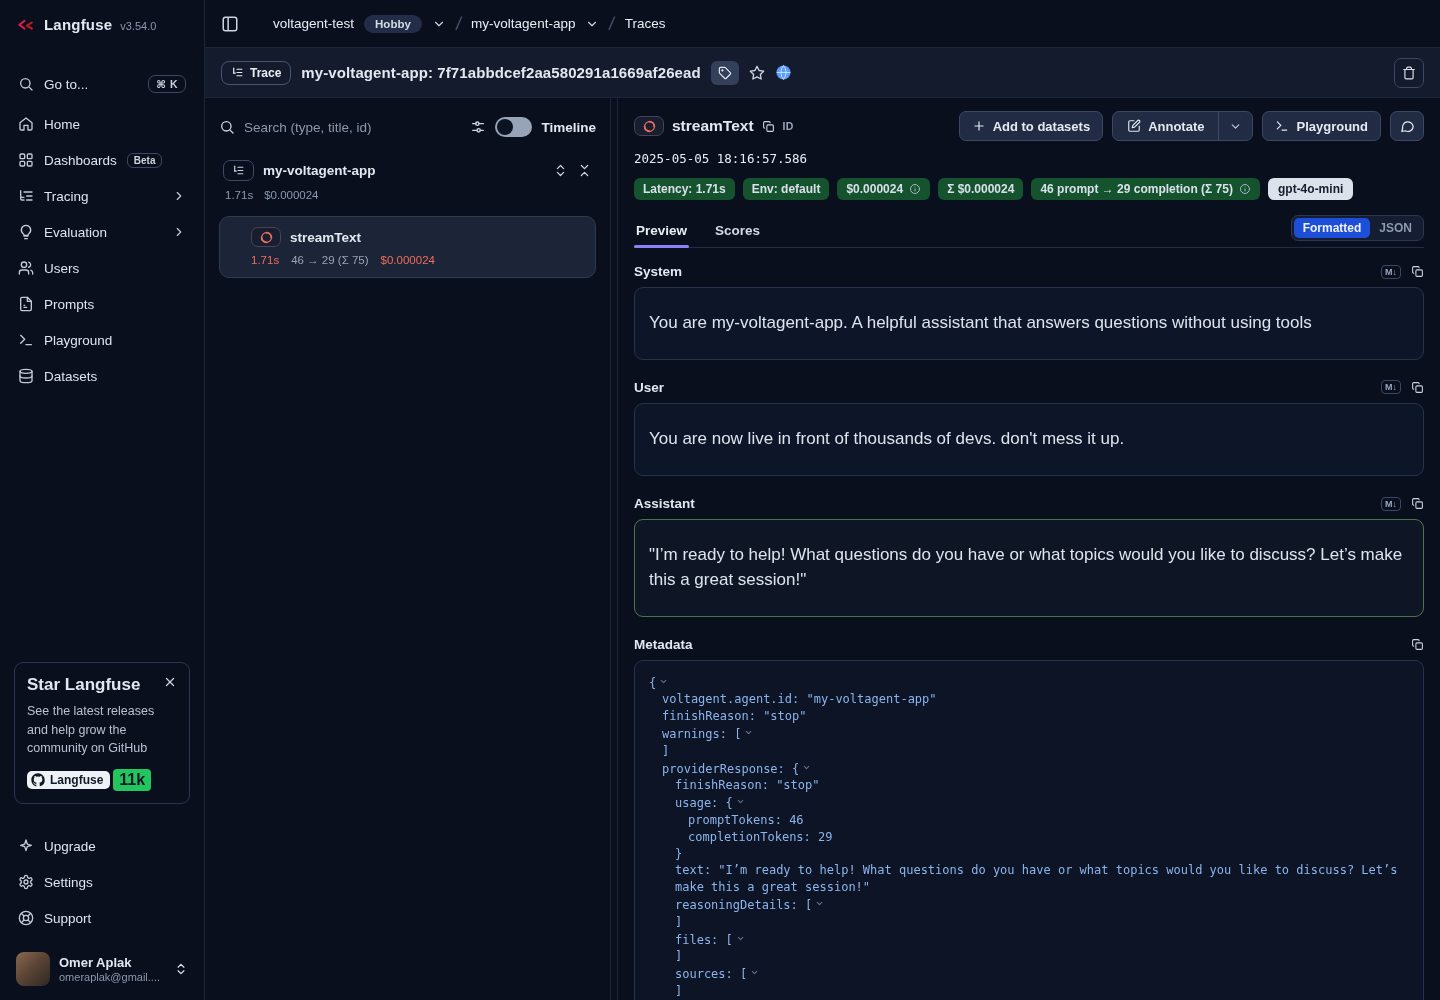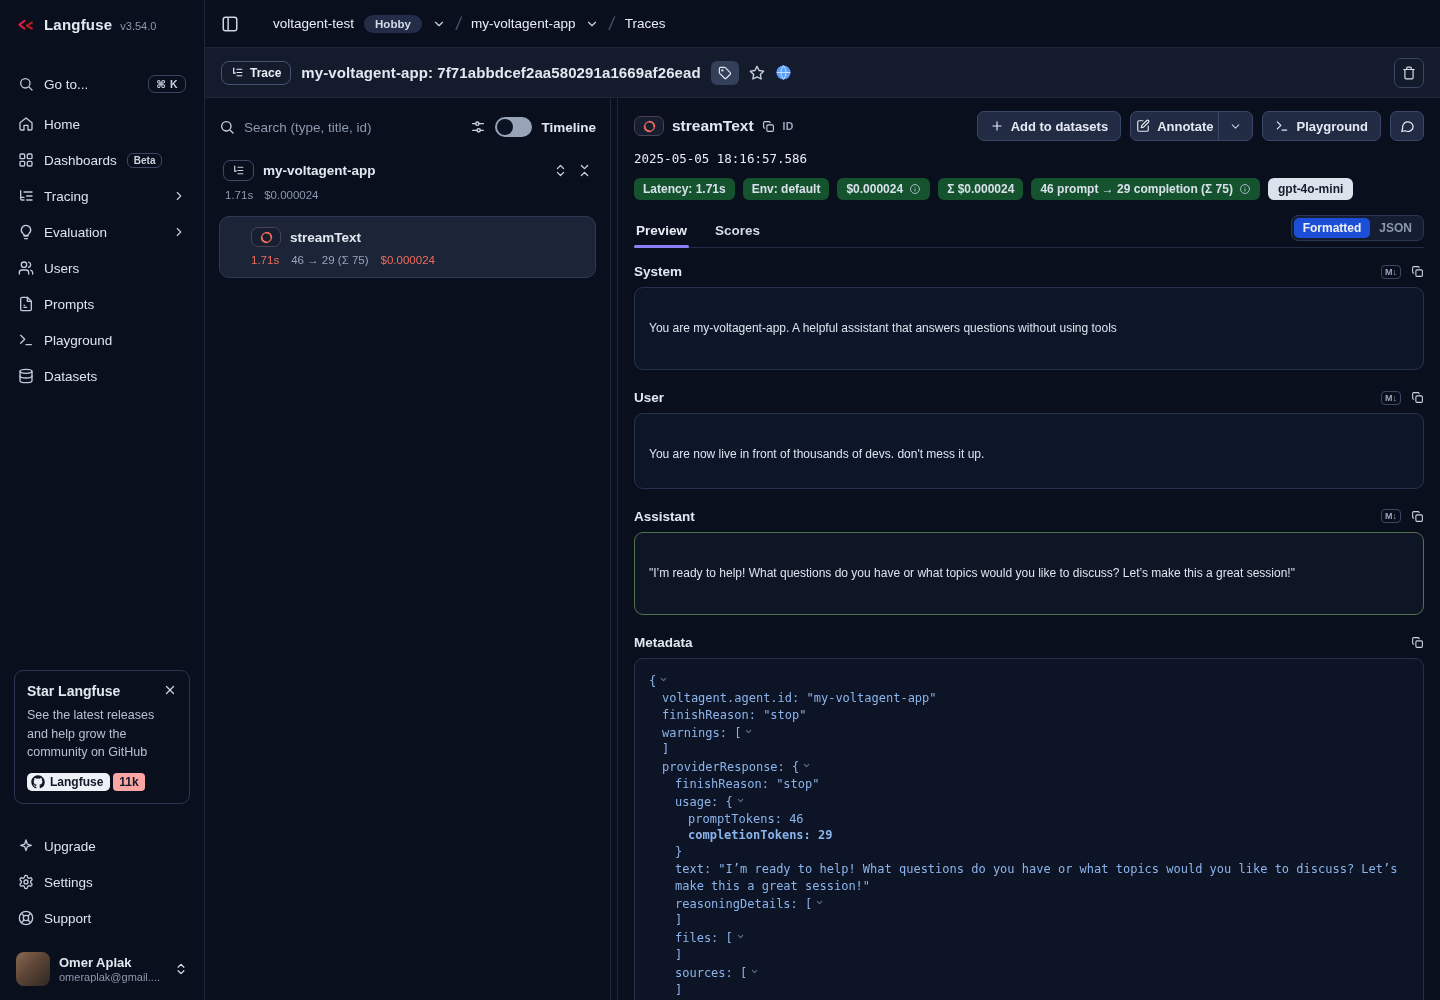--- a/index.html
+++ b/index.html
@@ -21,26 +21,26 @@
   .nav-item { display:flex; align-items:center; gap:10px; height:36px; padding:0 6px; border-radius:7px; color:#dde4ee; font-weight:500; cursor:pointer; }
   .nav-item .nav-ic { color:#c2cbd9; display:flex; }
   .nav-label { flex:0 0 auto; }
   .nav-spacer { flex:1; }
   .kbd { border:1px solid #3b4865; border-radius:7px; font-size:10.5px; padding:2px 7px; color:#c8d1df; font-weight:600; letter-spacing:.5px; }
   .beta-badge { border:1px solid #3b4865; border-radius:6px; font-size:10px; padding:1px 6px; color:#cbd5e1; font-weight:600; }
   .goto { margin-bottom:4px; }
   .sb-flex { flex:1; }
 
   .star-card { border:1px solid #2a3650; border-radius:9px; padding:12px; margin:0 2px 24px; position:relative; }
-  .star-card h4 { font-size:14px; font-weight:700; margin-bottom:7px; }
+  .star-card h4 { font-size:17px; font-weight:700; margin-bottom:7px; }
   .star-card p { font-size:12.5px; line-height:1.5; color:#b7c1d1; margin-bottom:11px; }
   .star-close { position:absolute; top:12px; right:12px; color:#cbd5e1; cursor:pointer; }
   .gh-row { display:flex; align-items:center; gap:3px; }
   .gh-chip { display:flex; align-items:center; gap:5px; background:#eef1f5; color:#111827; border-radius:5px; padding:2px 7px 2px 4px; font-size:12px; font-weight:700; }
-  .gh-count { background:#fca5a5; color:#111827; border-radius:4px; padding:2px 6px; font-size:12px; font-weight:700; }
+  .gh-count { background:#22c55e; color:#111827; border-radius:4px; padding:2px 6px; font-size:16px; font-weight:700; }
   .user-row { display:flex; align-items:center; gap:9px; padding:6px 4px 2px; margin-top:10px; cursor:pointer; }
   .avatar { width:34px; height:34px; border-radius:8px; background:linear-gradient(135deg,#8a6a4f 0%,#5d4536 45%,#2e2723 100%); flex:0 0 auto; }
   .user-meta { flex:1; min-width:0; }
   .user-name { font-size:13px; font-weight:700; line-height:1.25; }
   .user-email { font-size:11px; color:#8b98ad; white-space:nowrap; overflow:hidden; }
 
   
   .main { flex:1; display:flex; flex-direction:column; min-width:0; }
   .topbar { height:48px; flex:0 0 48px; display:flex; align-items:center; gap:10px; padding:0 16px; border-bottom:1px solid #1d2638; }
   .crumb { font-size:13.5px; font-weight:500; color:#e8edf4; }
@@ -79,21 +79,21 @@
   .gen-badge { border:1px solid #4a4252; border-radius:7px; width:30px; height:20px; display:flex; align-items:center; justify-content:center; background:#171e30; flex:0 0 auto; }
 
   
   .details { flex:1; min-width:0; padding:13px 16px 0; overflow:hidden; }
   .det-head { display:flex; align-items:center; gap:8px; }
   .det-title { font-size:15.5px; font-weight:700; }
   .id-label { font-size:10.5px; font-weight:700; color:#9aa7bc; letter-spacing:.3px; }
   .head-actions { flex:1; display:flex; justify-content:flex-end; gap:9px; }
   .btn { height:30px; display:inline-flex; align-items:center; gap:7px; padding:0 12px; background:#212b43; border:1px solid #3b4865; border-radius:7px; font-size:13px; font-weight:600; color:#e5eaf2; cursor:pointer; }
   .btn-split { display:inline-flex; height:30px; background:#212b43; border:1px solid #3b4865; border-radius:7px; overflow:hidden; }
-  .btn-split .seg { display:inline-flex; align-items:center; gap:7px; padding:0 5px; font-size:13px; font-weight:600; cursor:pointer; }
+  .btn-split .seg { display:inline-flex; align-items:center; gap:7px; padding:0 14px; font-size:13px; font-weight:600; cursor:pointer; }
   .btn-split .seg.caret { border-left:1px solid #3b4865; padding:0 10px; color:#c3cddd; }
   .btn-icon { width:34px; height:30px; display:inline-flex; align-items:center; justify-content:center; background:#212b43; border:1px solid #3b4865; border-radius:7px; color:#e5eaf2; cursor:pointer; }
   .timestamp { font-family:"DejaVu Sans Mono","Liberation Mono",monospace; font-size:12.5px; margin:10px 0 12px; color:#e8edf4; }
   .badge-row { display:flex; align-items:center; gap:8px; margin-bottom:15px; flex-wrap:nowrap; }
   .badge { display:inline-flex; align-items:center; gap:6px; background:#14532d; border-radius:6px; padding:4px 9px; font-size:12px; font-weight:600; color:#d9e0eb; white-space:nowrap; }
   .badge .inf { color:#aab6c8; display:flex; }
   .badge-model { background:#dbe2ec; color:#151c2c; border-radius:6px; padding:4px 10px; font-size:12px; font-weight:600; }
   .tabs-row { display:flex; align-items:center; border-bottom:1px solid #222d44; margin-bottom:16px; position:relative; }
   .tab { padding:7px 2px 9px; margin-right:24px; font-size:13.5px; font-weight:600; cursor:pointer; position:relative; color:#e8edf4; }
   .tab.active::after { content:""; position:absolute; left:0; right:0; bottom:-1px; height:3px; background:#8d80f6; border-radius:2px; }
@@ -101,21 +101,21 @@
   .fmt-toggle { margin-left:auto; display:flex; align-items:center; background:#141d31; border:1px solid #2b3752; border-radius:7px; padding:2px; margin-bottom:6px; }
   .fmt-seg { font-size:12px; font-weight:600; padding:3px 9px; border-radius:5px; cursor:pointer; }
   .fmt-seg.on { background:#1d4ed8; color:#eef1f6; }
   .fmt-seg.off { color:#8b98ad; }
 
   .io-section { margin-bottom:20px; }
   .io-head { display:flex; align-items:center; margin-bottom:8px; }
   .io-title { font-size:13.5px; font-weight:700; }
   .io-icons { margin-left:auto; display:flex; align-items:center; gap:10px; color:#9aa7bc; }
   .md-badge { border:1px solid #3b4865; border-radius:4px; font-size:9px; font-weight:700; padding:1px 3px; color:#9aa7bc; letter-spacing:0; cursor:pointer; }
-  .io-box { background:#0d1528; border:1px solid #26324c; border-radius:9px; padding:32px 14px; font-size:12px; line-height:1.45; color:#dde4ee; }
+  .io-box { background:#0d1528; border:1px solid #26324c; border-radius:9px; padding:23px 14px; font-size:17px; line-height:1.45; color:#dde4ee; }
   .io-box.assistant { border-color:#53714f; background:#0e1626; }
   .meta-box { background:#0c1425; border:1px solid #26324c; border-radius:9px; padding:13px 14px; height:480px; }
   .jline { font-family:"DejaVu Sans Mono","Liberation Mono",monospace; font-size:12px; line-height:16.8px; color:#8cb4ec; white-space:pre-wrap; }
   .jline .chev { display:inline-block; vertical-align:1px; margin-left:3px; color:#5d7190; }
 </style>
 </head>
 <body>
 
 <div class="app">
 
@@ -632,21 +632,21 @@
                     </svg></span></div>
                 <div class="jline" style="padding-left: 13px;"><span>]</span></div>
                 <div class="jline" style="padding-left: 13px;"><span>providerResponse: {</span><span class="chev"><svg class="ic" width="9" height="9" viewBox="0 0 24 24" fill="none" stroke="currentColor" stroke-width="3" stroke-linecap="round" stroke-linejoin="round" style="display:inline">
                       <path d="m6 9 6 6 6-6"></path>
                     </svg></span></div>
                 <div class="jline" style="padding-left: 26px;"><span>finishReason: "stop"</span></div>
                 <div class="jline" style="padding-left: 26px;"><span>usage: {</span><span class="chev"><svg class="ic" width="9" height="9" viewBox="0 0 24 24" fill="none" stroke="currentColor" stroke-width="3" stroke-linecap="round" stroke-linejoin="round" style="display:inline">
                       <path d="m6 9 6 6 6-6"></path>
                     </svg></span></div>
                 <div class="jline" style="padding-left: 39px;"><span>promptTokens: 46</span></div>
-                <div class="jline" style="padding-left: 39px; font-weight: bold;"><span>completionTokens: 29</span></div>
+                <div class="jline" style="padding-left: 39px;"><span>completionTokens: 29</span></div>
                 <div class="jline" style="padding-left: 26px;"><span>}</span></div>
                 <div class="jline" style="padding-left: 26px;"><span>text: "I’m ready to help! What questions do you have or what topics would you like to discuss? Let’s make this a great session!"</span></div>
                 <div class="jline" style="padding-left: 26px;"><span>reasoningDetails: [</span><span class="chev"><svg class="ic" width="9" height="9" viewBox="0 0 24 24" fill="none" stroke="currentColor" stroke-width="3" stroke-linecap="round" stroke-linejoin="round" style="display:inline">
                       <path d="m6 9 6 6 6-6"></path>
                     </svg></span></div>
                 <div class="jline" style="padding-left: 26px;"><span>]</span></div>
                 <div class="jline" style="padding-left: 26px;"><span>files: [</span><span class="chev"><svg class="ic" width="9" height="9" viewBox="0 0 24 24" fill="none" stroke="currentColor" stroke-width="3" stroke-linecap="round" stroke-linejoin="round" style="display:inline">
                       <path d="m6 9 6 6 6-6"></path>
                     </svg></span></div>
                 <div class="jline" style="padding-left: 26px;"><span>]</span></div>

